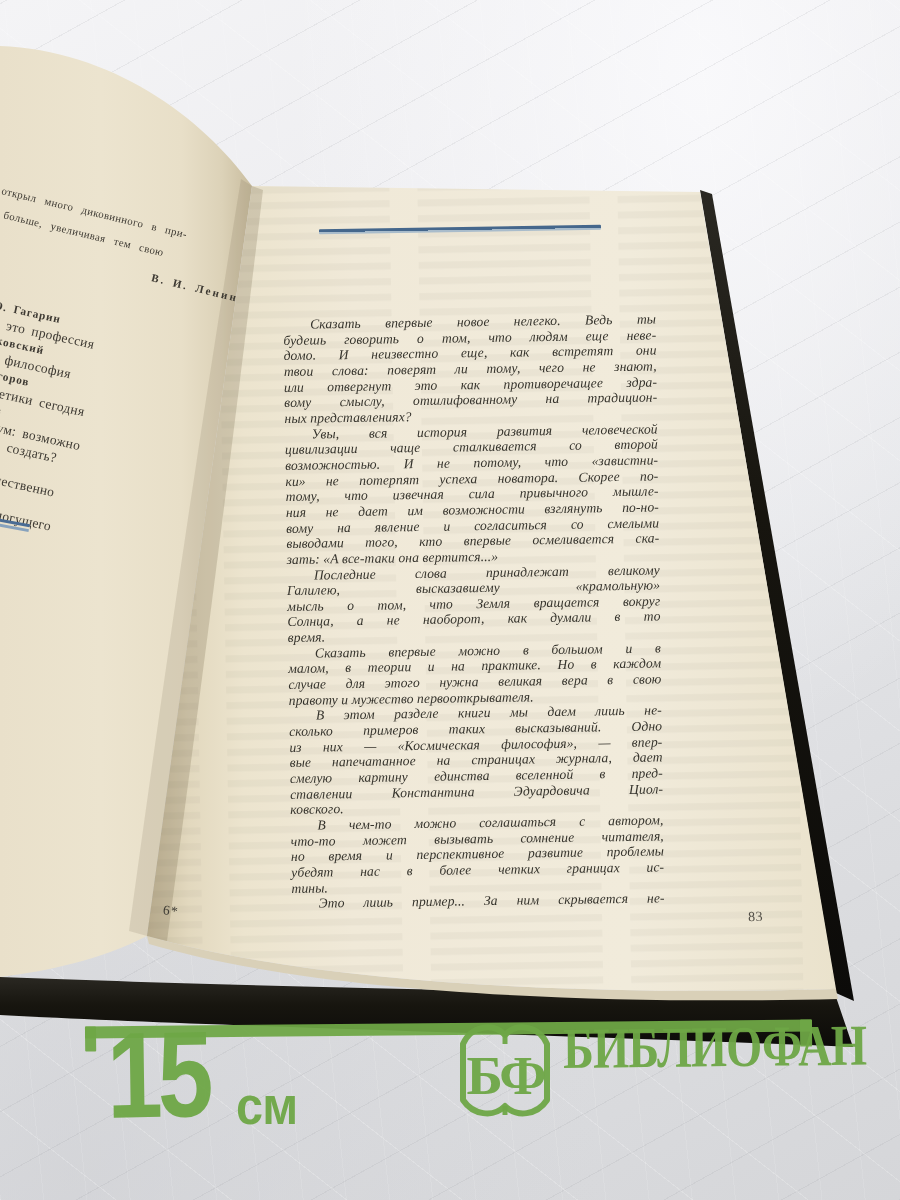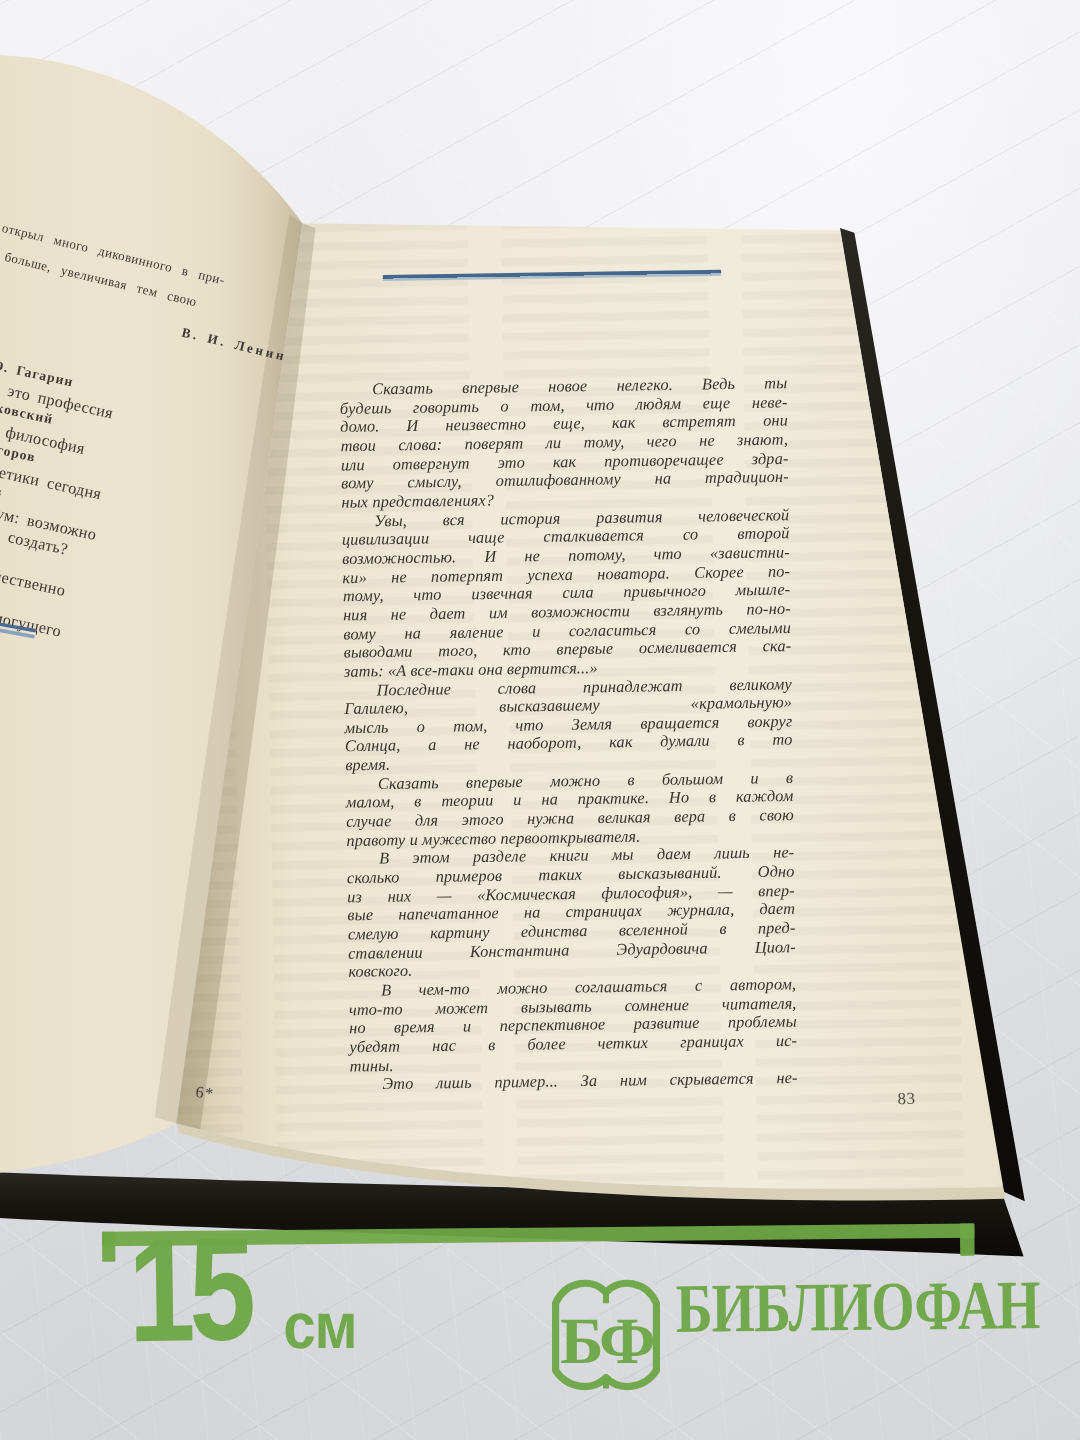--- a/index.html
+++ b/index.html
@@ -85,21 +85,21 @@
     font-family:"Liberation Sans","DejaVu Sans",sans-serif;font-weight:bold;
     font-size:122px;line-height:1;color:rgba(110,167,70,.95);
     transform:scaleX(.82) rotate(-1deg);transform-origin:0 0;letter-spacing:-6px;
   }
   .ruler-unit{
     position:absolute;left:236px;top:1078px;z-index:5;
     font-family:"Liberation Sans","DejaVu Sans",sans-serif;font-weight:bold;
     font-size:54px;line-height:1;color:rgba(110,167,70,.95);
     transform:scaleX(.9);transform-origin:0 0;letter-spacing:-1px;
   }
-  .logo{position:absolute;left:454px;top:1060px;z-index:5;width:410px;height:110px;}
+  .logo{position:absolute;left:454px;top:1018px;z-index:5;width:410px;height:110px;}
   .logo-icon{position:absolute;left:0;top:0;}
   .logo-name{
     position:absolute;left:109px;top:2px;
     font-family:"Liberation Serif","DejaVu Serif",serif;font-weight:bold;
     font-size:58px;line-height:1;color:rgba(110,167,70,.95);
     transform:scaleX(.8) rotate(-0.5deg);transform-origin:0 0;letter-spacing:-1px;
     white-space:nowrap;
   }
 </style>
 </head>

